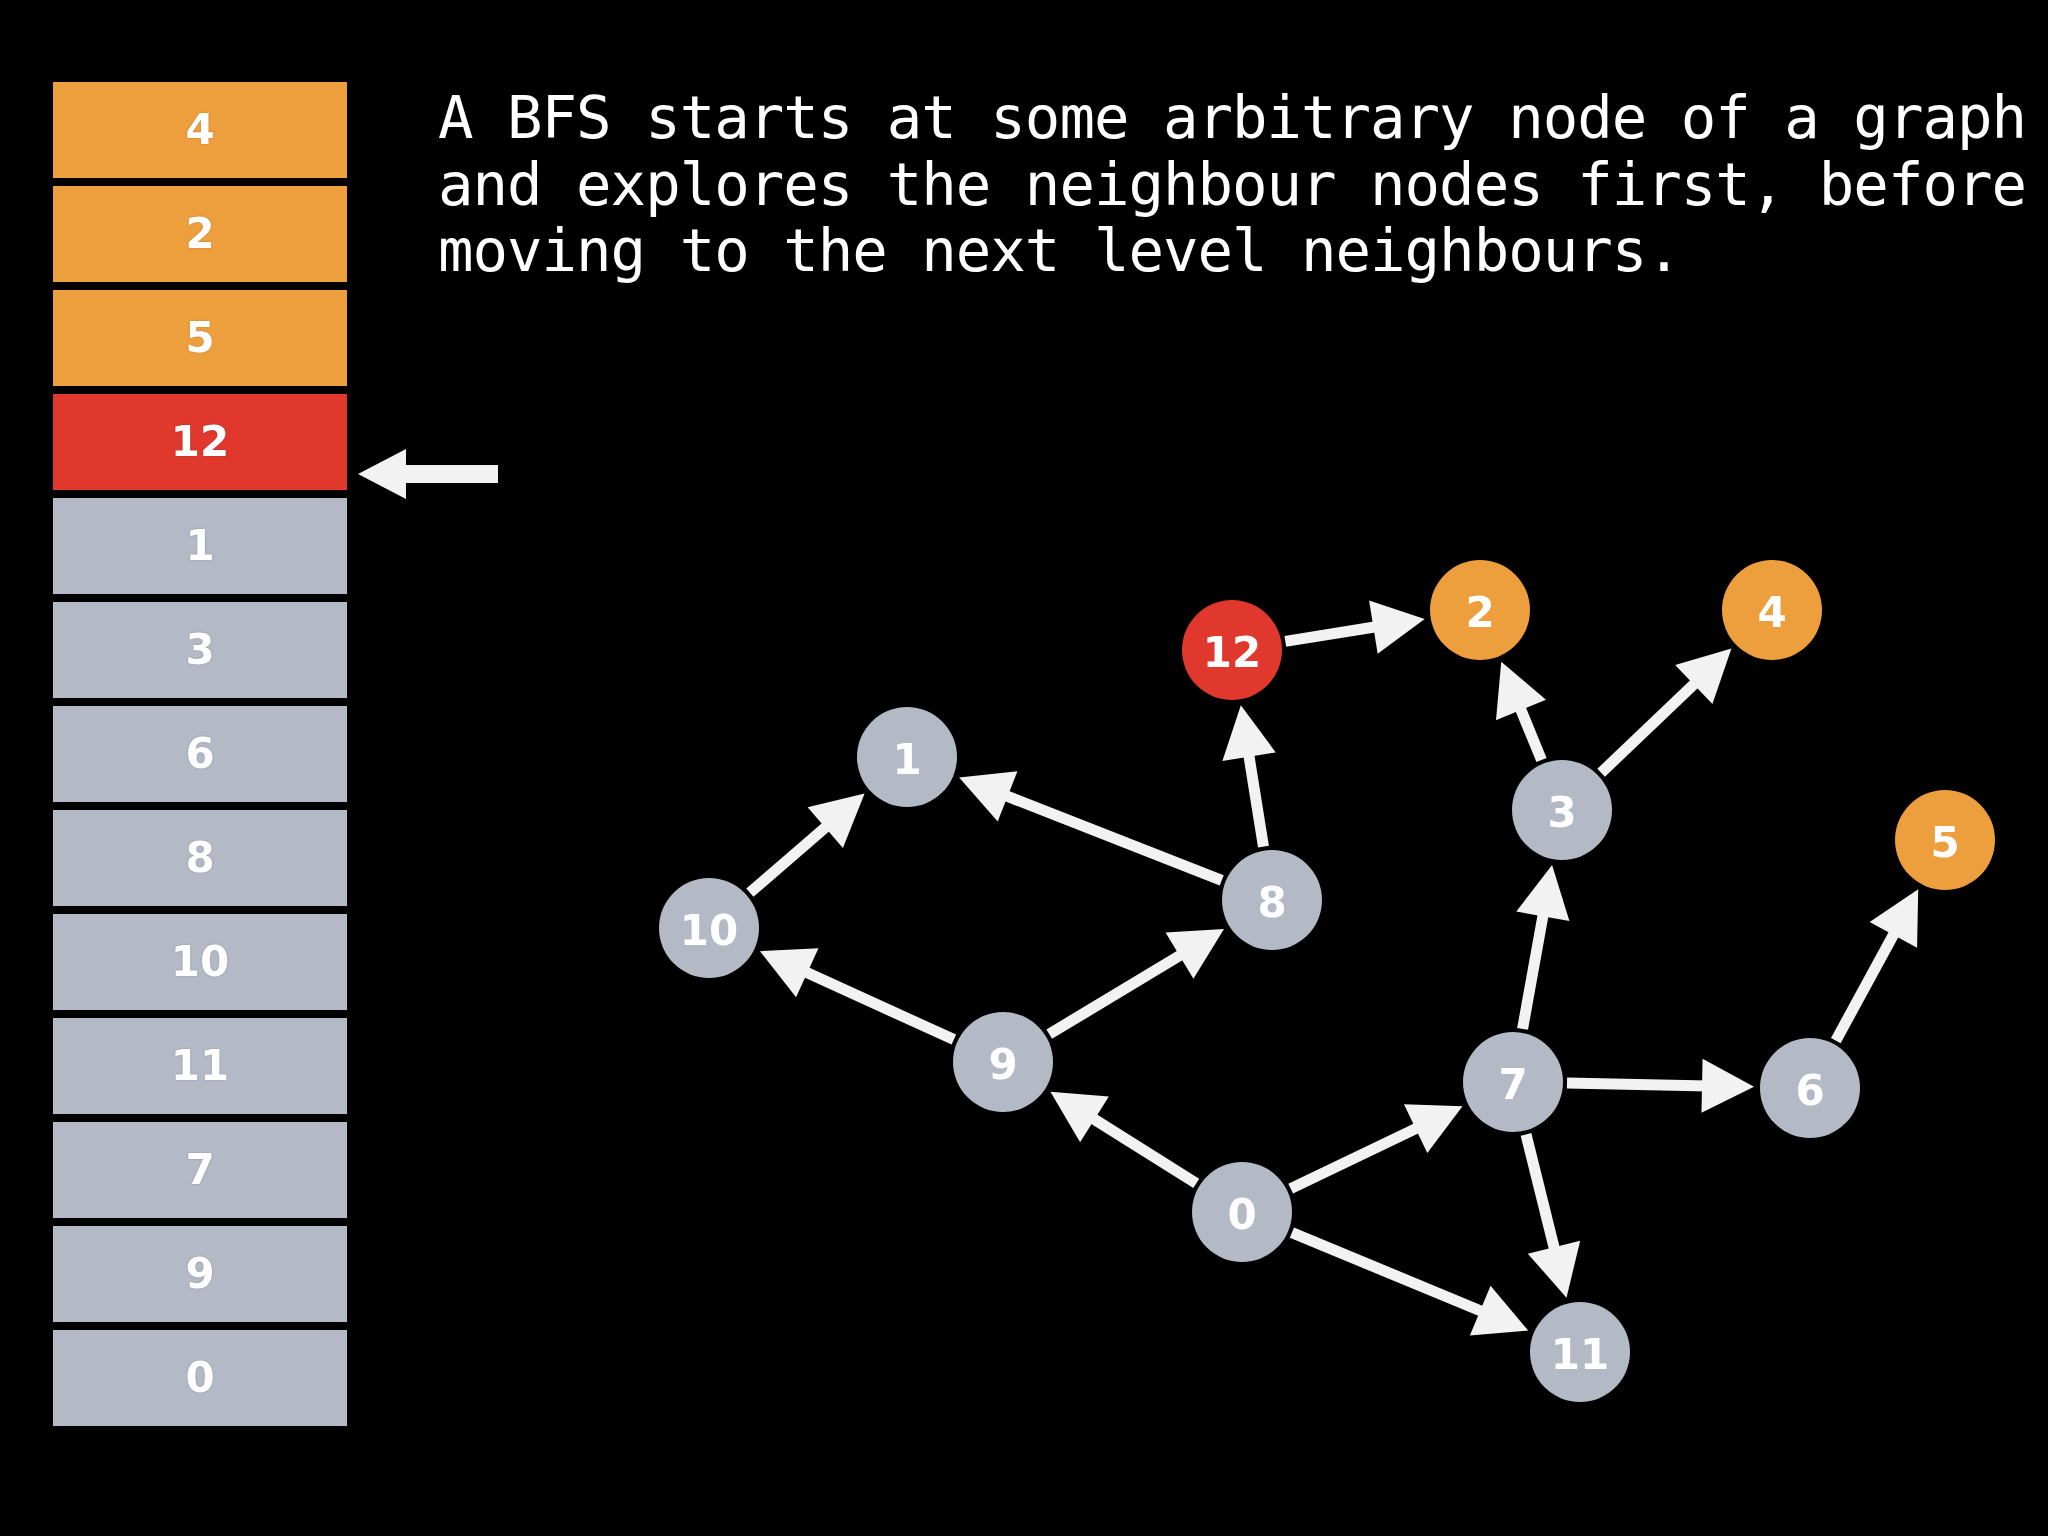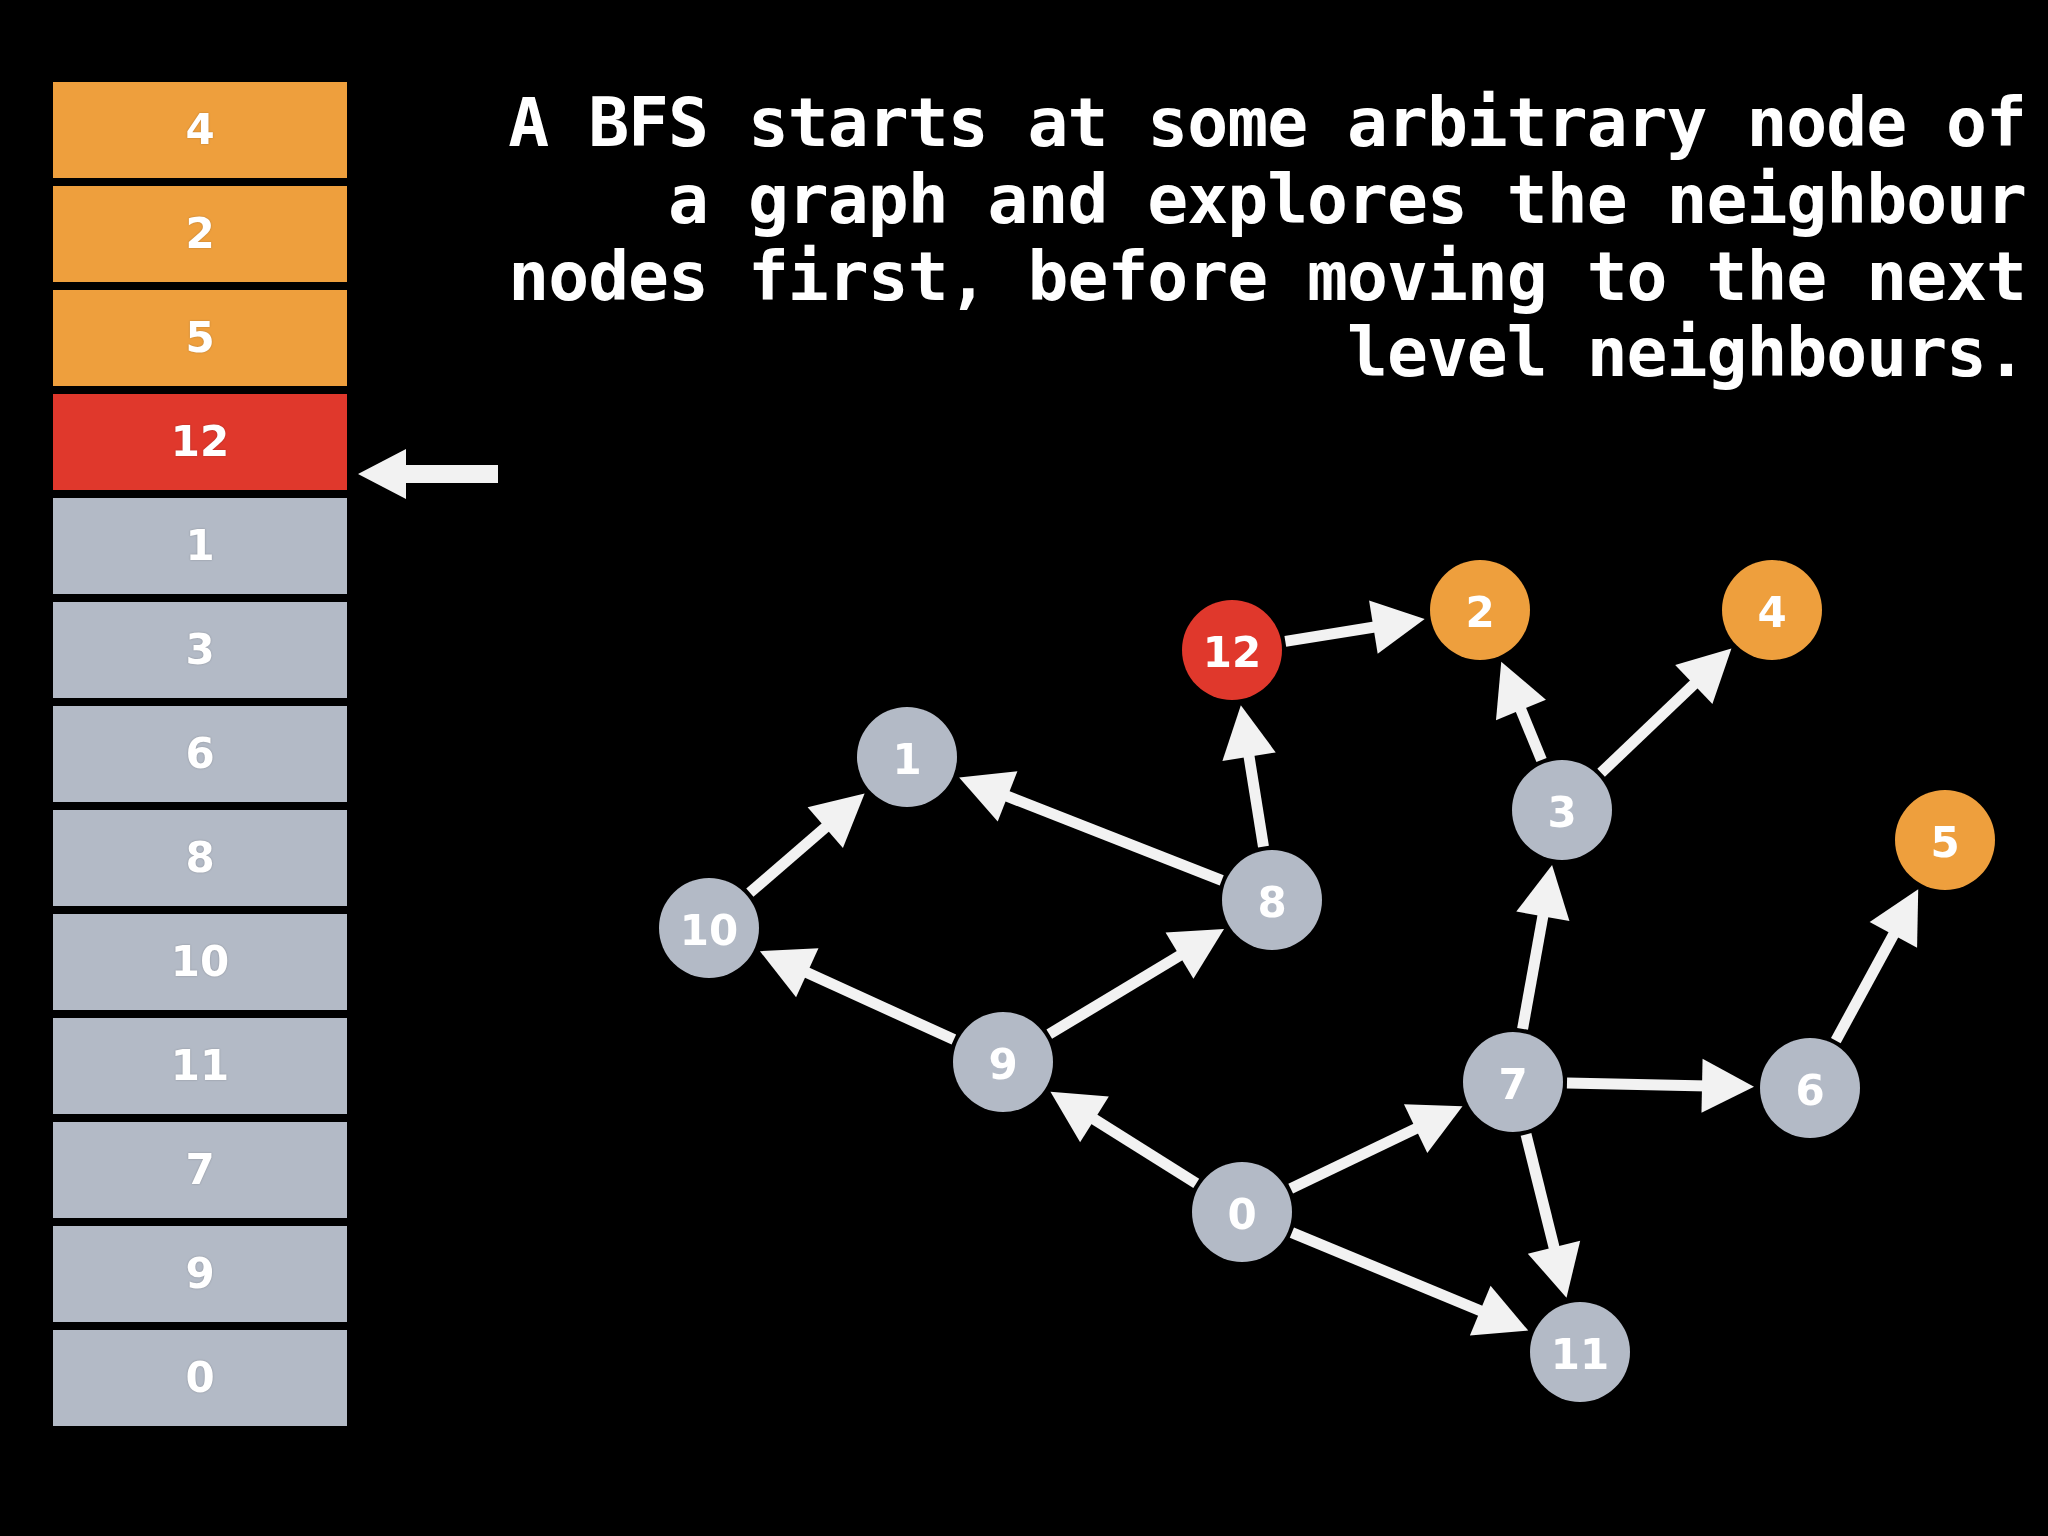--- a/index.html
+++ b/index.html
@@ -62,26 +62,26 @@
     width: 140px;
     height: 54px;
   }
 
   
   #caption {
     position: absolute;
     left: 438px;
     top: 85px;
     width: 1588px;
-    text-align: right;
+    text-align: left;
     color: #ffffff;
     font-family: "DejaVu Sans Mono", "Liberation Mono", monospace;
-    font-size: 68px;
+    font-size: 59px;
     line-height: 1.13;
-    font-weight: bold;
+    font-weight: normal;
     letter-spacing: -1px;
     white-space: pre-line;
     user-select: none;
   }
 
   
   #graph {
     position: absolute;
     left: 0;
     top: 0;

